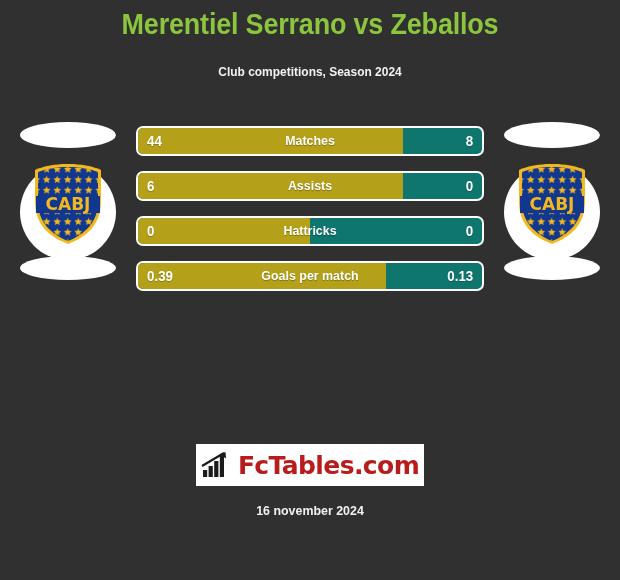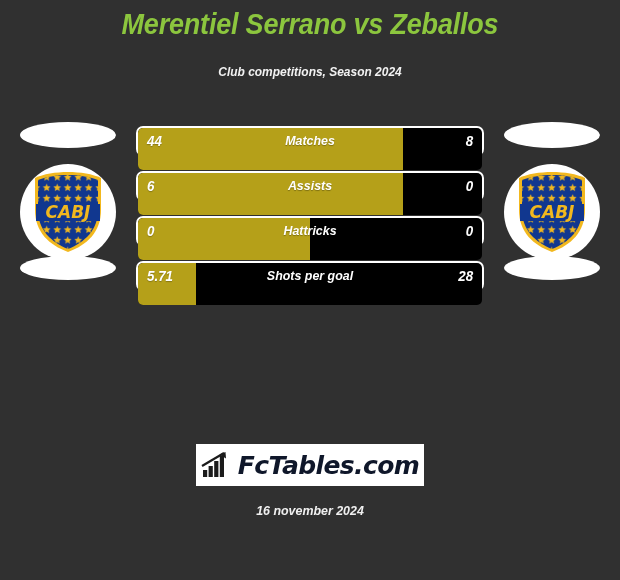--- a/index.html
+++ b/index.html
@@ -11,21 +11,20 @@
     height: 580px;
     background: #303030;
     font-family: "Liberation Sans", sans-serif;
     overflow: hidden;
     position: relative;
   }
   .page {
     position: relative;
     width: 620px;
     height: 580px;
-    font-style: italic;
   }
 
   
   .title {
     position: absolute;
     top: 8px;
     left: 0;
     width: 620px;
     text-align: center;
     font-size: 29px;
@@ -69,21 +68,20 @@
   }
   .badge-circle {
     position: absolute;
     top: 42px;
     left: 2px;
     width: 96px;
     height: 96px;
     background: #ffffff;
     border-radius: 50%;
     display: flex;
-    align-items: center;
     justify-content: center;
   }
   .ellipse-bottom {
     position: absolute;
     top: 134px;
     left: 2px;
     width: 96px;
     height: 24px;
     background: #ffffff;
     border-radius: 50%;
@@ -101,24 +99,24 @@
     position: relative;
     height: 30px;
     margin-bottom: 15px;
     background: #ffffff;
     border-radius: 7px;
     padding: 2px;
     box-sizing: border-box;
   }
   .row-inner {
     position: relative;
-    height: 42px;
+    height: 26px;
     border-radius: 5px;
     overflow: hidden;
-    background: #000000;
+    background: #0f766e;
     display: block;
   }
   .fill-left {
     position: absolute;
     left: 0;
     top: 0;
     bottom: 0;
     background: #b5a019;
   }
   .val {
@@ -161,21 +159,21 @@
     background: #ffffff;
     display: flex;
     align-items: center;
     justify-content: center;
     gap: 5px;
   }
   .logo-icon { display: block; }
   .logo-text {
     font-size: 25px;
     font-weight: bold;
-    color: #0f172a;
+    color: #b91c1c;
     letter-spacing: -0.6px;
     font-family: "DejaVu Sans", sans-serif;
   }
   .date {
     position: absolute;
     top: 503px;
     left: 0;
     width: 620px;
     text-align: center;
     font-size: 13.5px;
@@ -261,24 +259,24 @@
       <div class="row">
         <div class="row-inner">
           <div class="fill-left" style="width: 50%;"></div>
           <div class="val left">0</div>
           <div class="val right">0</div>
           <div class="row-label">Hattricks</div>
         </div>
       </div>
       <div class="row">
         <div class="row-inner">
-          <div class="fill-left" style="width: 17%;"></div>
-          <div class="val left">5.71</div>
-          <div class="val right">28</div>
-          <div class="row-label">Shots per goal</div>
+          <div class="fill-left" style="width: 72%;"></div>
+          <div class="val left">0.39</div>
+          <div class="val right">0.13</div>
+          <div class="row-label">Goals per match</div>
         </div>
       </div>
     </div>
 
   <div class="logo-box">
     <svg class="logo-icon" width="32" height="26" viewBox="0 0 32 26">
       <rect x="2" y="18" width="4.2" height="7" fill="#1b1b1b"></rect>
       <rect x="7.6" y="14" width="4.2" height="11" fill="#1b1b1b"></rect>
       <rect x="13.2" y="9" width="4.2" height="16" fill="#1b1b1b"></rect>
       <rect x="18.8" y="4" width="4.2" height="21" fill="#1b1b1b"></rect>

